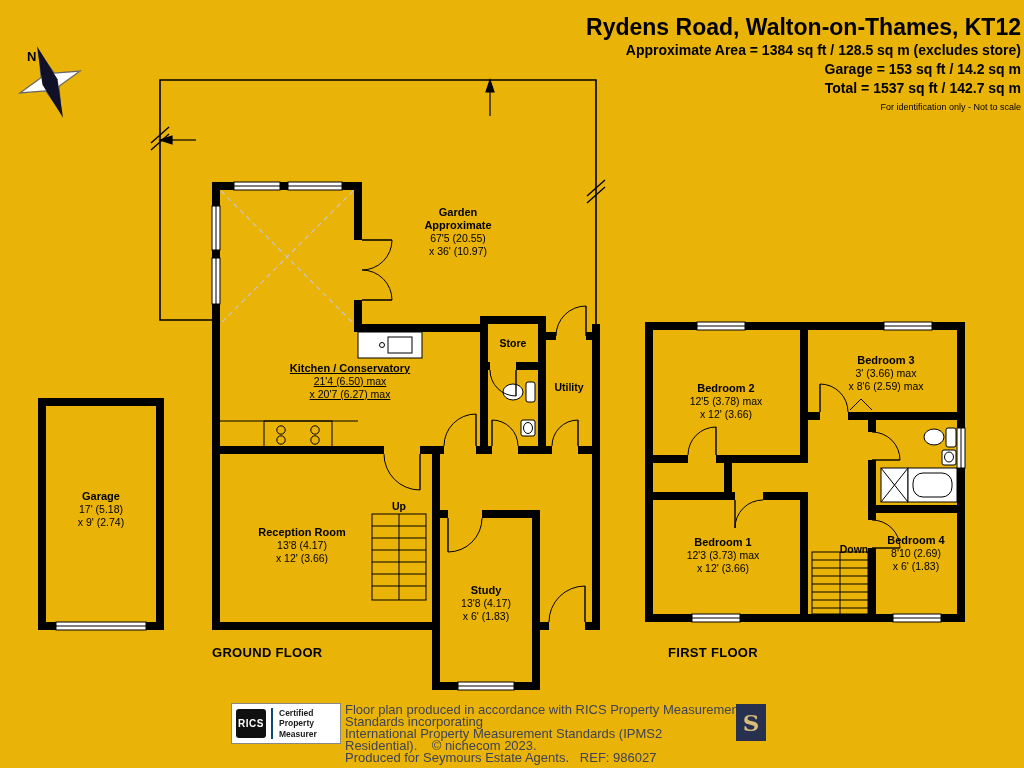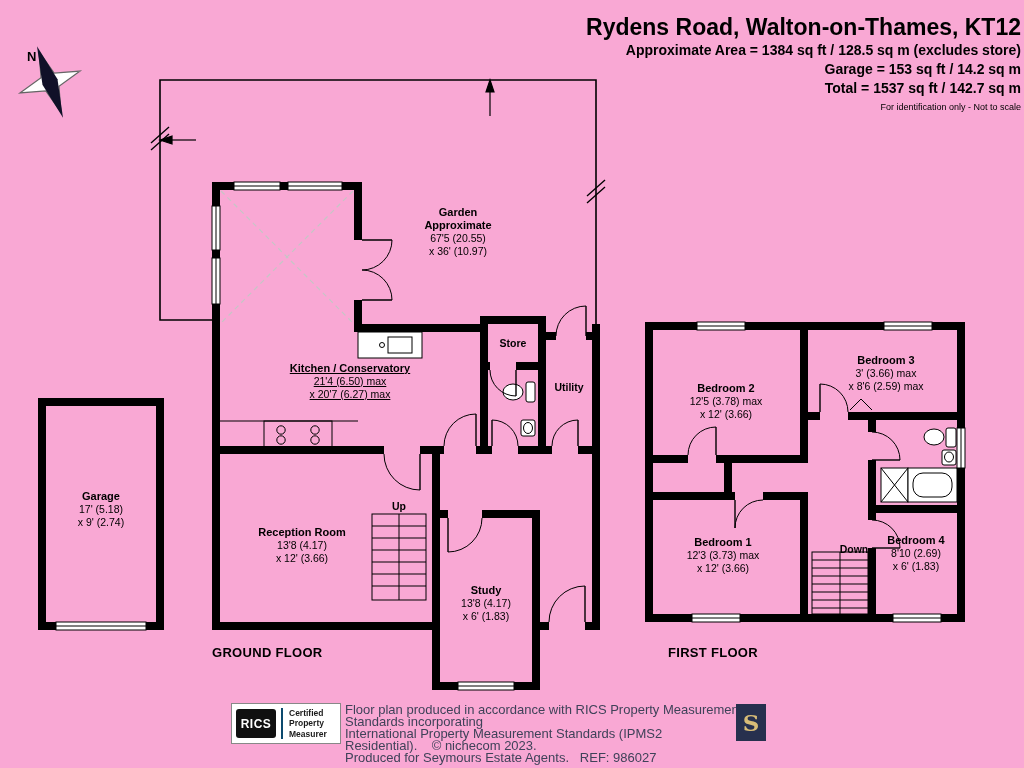--- a/index.html
+++ b/index.html
@@ -1,36 +1,36 @@
 <!DOCTYPE html>
 <html><head>
 <meta charset="utf-8">
 <style>
   html,body{margin:0;padding:0;background:#fff;}
-  #page{position:relative;width:1024px;height:768px;background:#f9a8d4;overflow:hidden;
+  #page{position:relative;width:1024px;height:768px;background:#eab308;overflow:hidden;
         font-family:"Liberation Sans",sans-serif;color:#000;}
   svg{position:absolute;left:0;top:0;}
   
   .hdr{position:absolute;top:14px;right:3px;text-align:right;}
   .hdr .t{font-size:23px;font-weight:700;line-height:27px;}
   .hdr .a{font-size:14px;font-weight:700;line-height:19px;}
   .hdr .n{font-size:9px;font-weight:400;margin-top:4px;}
   
   .room{position:absolute;text-align:center;}
   .room .nm{font-weight:700;font-size:11px;line-height:13px;}
   .room .dm{font-weight:400;font-size:10.5px;line-height:13px;}
   .small-label{position:absolute;text-align:center;font-weight:700;font-size:10.5px;}
   .floor-label{position:absolute;font-weight:700;font-size:13px;letter-spacing:.3px;}
   .compass-n{position:absolute;left:27px;top:49px;font-weight:700;font-size:13px;}
   
   .rics-box{position:absolute;left:231px;top:703px;width:108px;height:39px;border:1px solid #888;
             display:flex;align-items:center;background:#fff;}
-  .rics-mark{width:40px;height:29px;background:#101010;border-radius:3px;margin:0 5px 0 4px;
+  .rics-mark{width:30px;height:29px;background:#101010;border-radius:3px;margin:0 5px 0 4px;
              display:flex;align-items:center;justify-content:center;color:#fff;
-             font-size:12px;font-weight:700;letter-spacing:.5px;}
+             font-size:10px;font-weight:700;letter-spacing:.5px;}
   .rics-text{border-left:2px solid #0c4a6e;padding-left:6px;font-size:8.5px;font-weight:700;
              line-height:10.5px;color:#1a1a1a;}
   .foot-text{position:absolute;left:345px;top:704px;width:400px;font-size:13px;
              line-height:12px;color:#3f4259;}
   .s-logo{position:absolute;left:736px;top:704px;width:30px;height:37px;background:#27304e;
           display:flex;align-items:center;justify-content:center;
           font-family:"DejaVu Serif",serif;font-weight:700;font-size:23px;color:#d8bc77;}
 </style>
 </head>
 <body>

